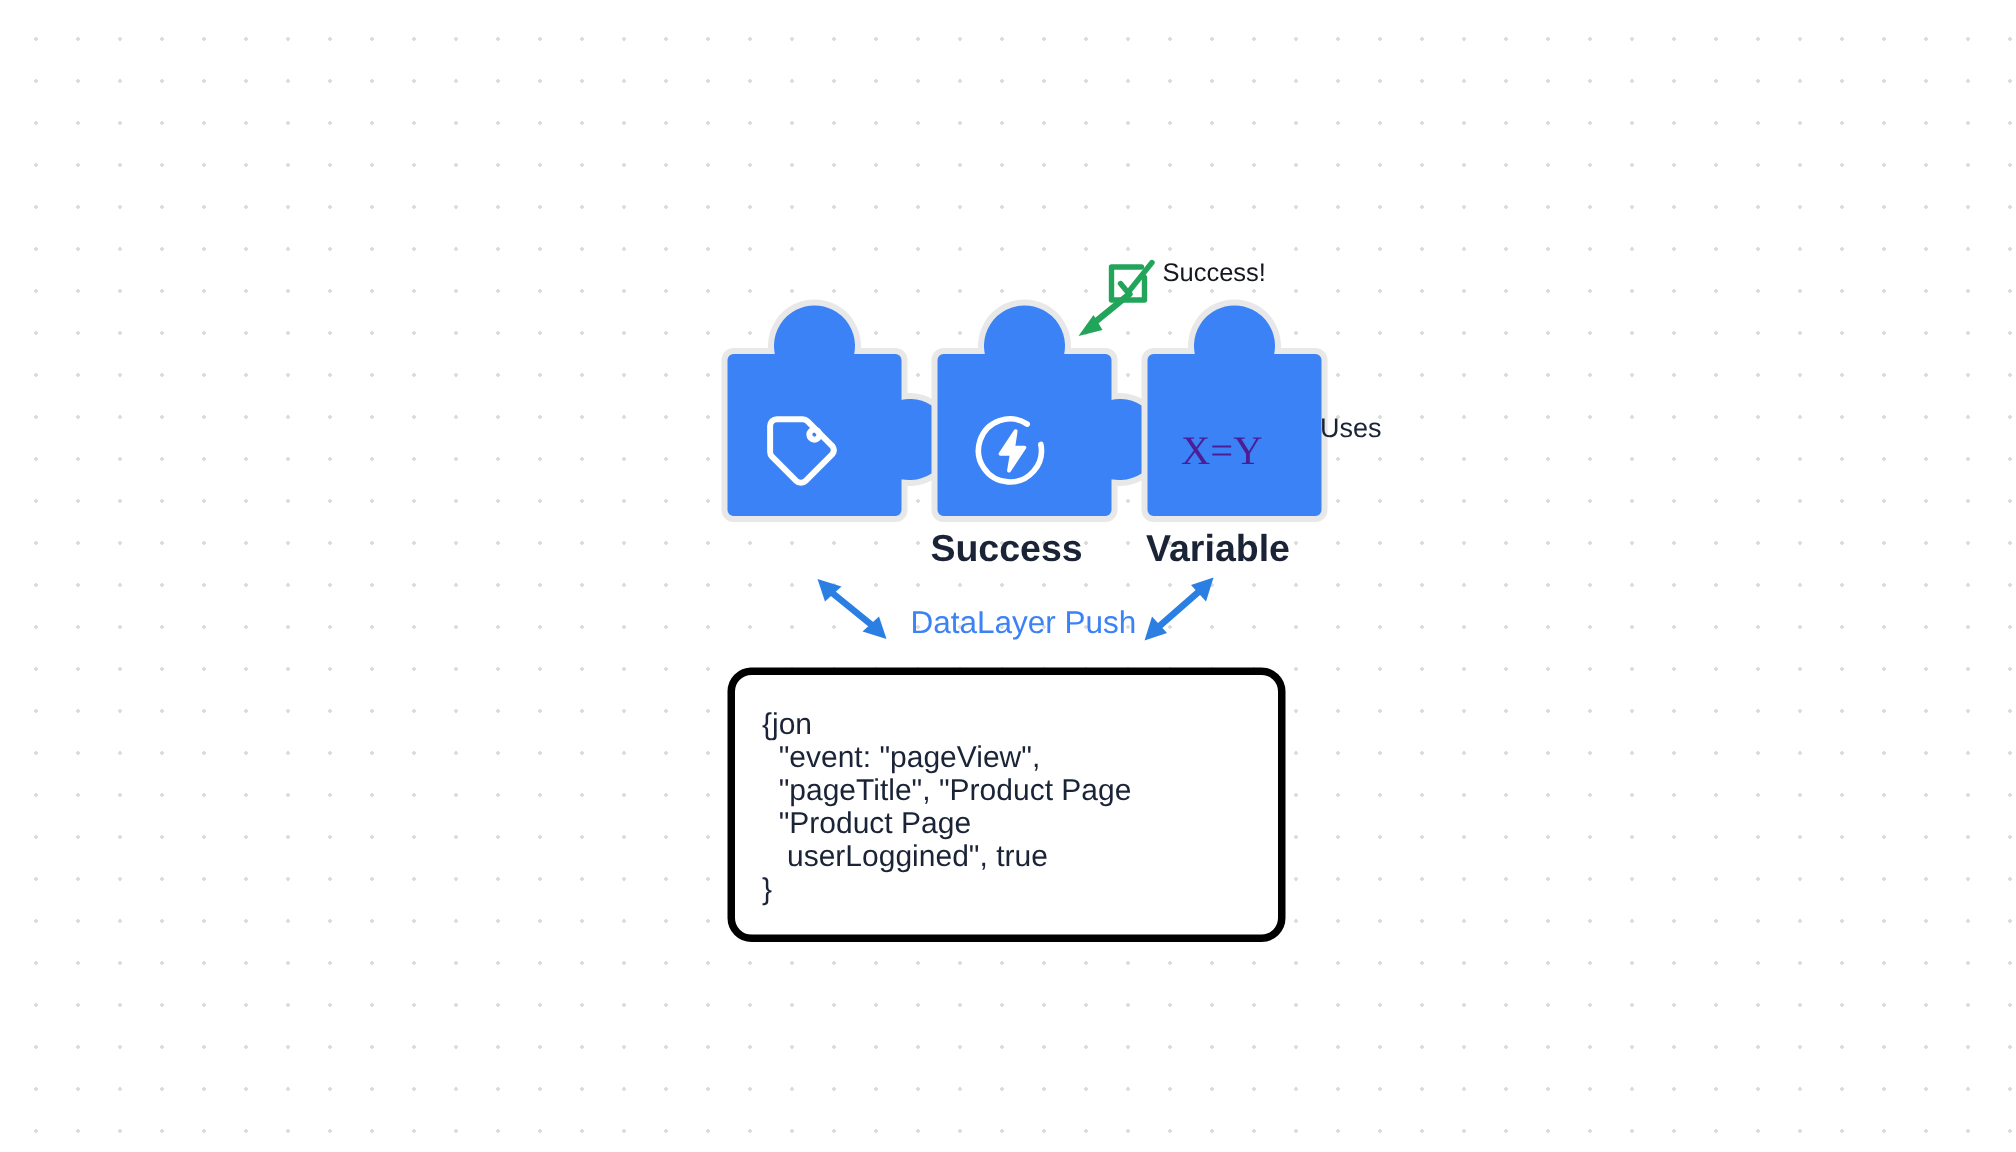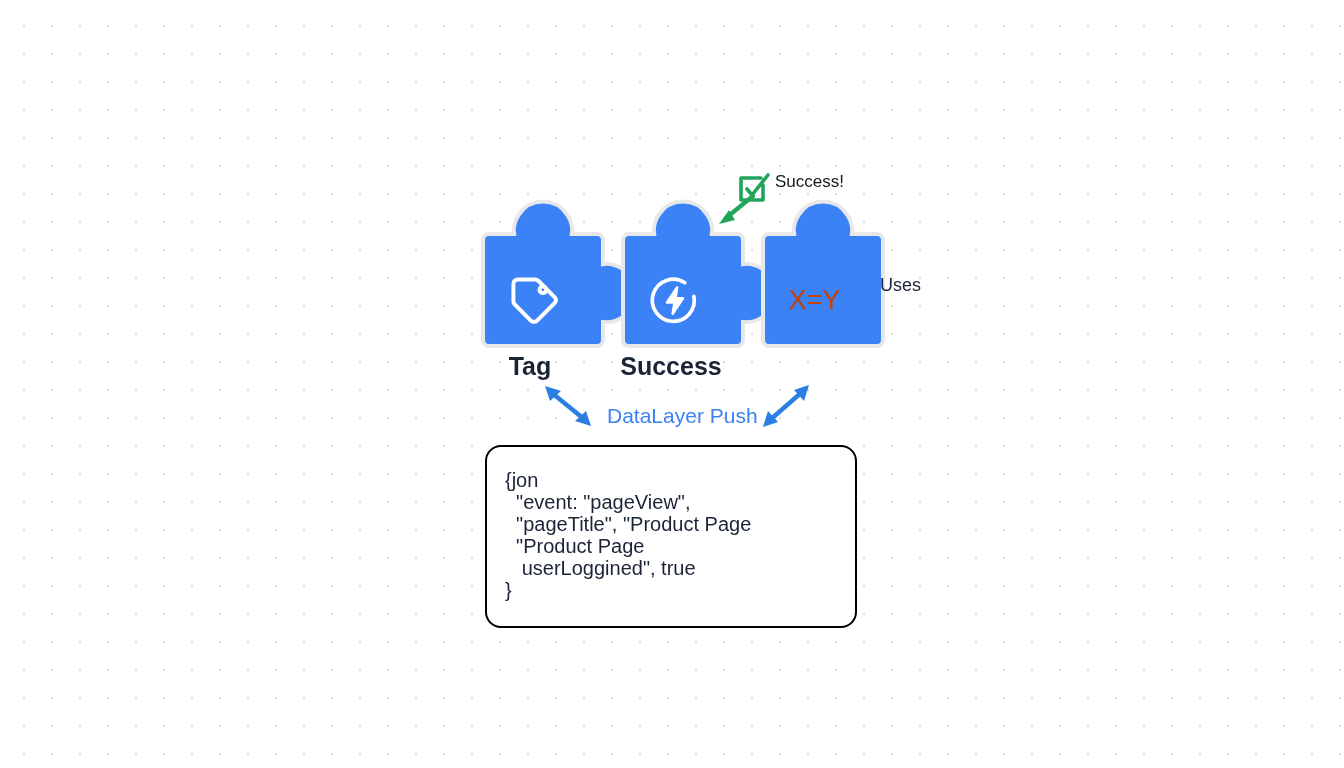--- a/index.html
+++ b/index.html
@@ -39,23 +39,23 @@
     left: 0;
     top: 52px;
     width: 115px;
     height: 96px;
     display: flex;
     align-items: center;
     justify-content: center;
     pointer-events: none;
   }
   .var-text {
-    color: #c2410c;
+    color: #4c1d95;
     font-size: 27px;
-    font-family: Liberation Sans, sans-serif;
+    font-family: Liberation Serif, serif;
     letter-spacing: 0px;
     line-height: 1;
   }
 
   
   .piece-label {
     position: absolute;
     font-size: 25px;
     font-weight: bold;
     color: #1b2437;
@@ -102,21 +102,21 @@
   }
 
   
   #code-box {
     position: absolute;
     left: 485px;
     top: 445px;
     width: 372px;
     height: 183px;
     background: #ffffff;
-    border: 2px solid #000000;
+    border: 5px solid #000000;
     border-radius: 16px;
     padding-left: 16px;
   }
   #code-text {
     position: absolute;
     left: 18px;
     top: 22px;
     font-size: 20px;
     line-height: 22px;
     color: #1b2437;
@@ -151,21 +151,20 @@
                L 12 140
                Z" fill="#3b82f6" stroke="#3b82f6" stroke-width="8" stroke-linejoin="round"></path>
     </svg>
     <div class="piece-icon">
       <svg width="56" height="56" viewBox="0 0 24 24" fill="none" stroke="#ffffff" stroke-width="1.7" stroke-linecap="round" stroke-linejoin="round" style="transform:rotate(0deg)">
         <path d="M20.6 13.1 L12.9 20.8 a1.9 1.9 0 0 1-2.7 0 L3.3 13.9 a1.9 1.9 0 0 1-.55-1.35 V5.1 a1.9 1.9 0 0 1 1.9-1.9 h7.4 a1.9 1.9 0 0 1 1.35.55 l7.2 7.2 a1.9 1.9 0 0 1 0 2.15 Z"></path>
         <circle cx="15.4" cy="7.6" r="1.45"></circle>
       </svg>
     </div>
   </div>
-  <div class="piece-label" style="left:440px; top:352px;">Tag</div>
 
   <div class="piece-wrap" style="left:617px; top:200px;">
     <svg width="142" height="148" viewBox="0 0 142 148">
       <path d="M 12 40
                L 45 40
                A 23 23 0 1 1 87 40
                L 120 40
                L 120 72
                A 23 23 0 1 1 120 114
                L 120 140
@@ -204,20 +203,21 @@
                A 23 23 0 1 1 87 40
                L 120 40
                L 120 140
                L 12 140
                Z" fill="#3b82f6" stroke="#3b82f6" stroke-width="8" stroke-linejoin="round"></path>
     </svg>
     <div class="piece-icon">
       <span class="var-text">X=Y</span>
     </div>
   </div>
+  <div class="piece-label" style="left:722px; top:352px;">Variable</div>
 
   <div id="success-group">
     <svg width="230" height="70" viewBox="0 0 230 70">
 
       <g>
         <line x1="48" y1="24" x2="21" y2="46" stroke="#22a55b" stroke-width="4.2" stroke-linecap="round"></line>
         <path d="M 14 52 L 24 38 L 30 48 Z" fill="#22a55b"></path>
       </g>
 
       <g>

